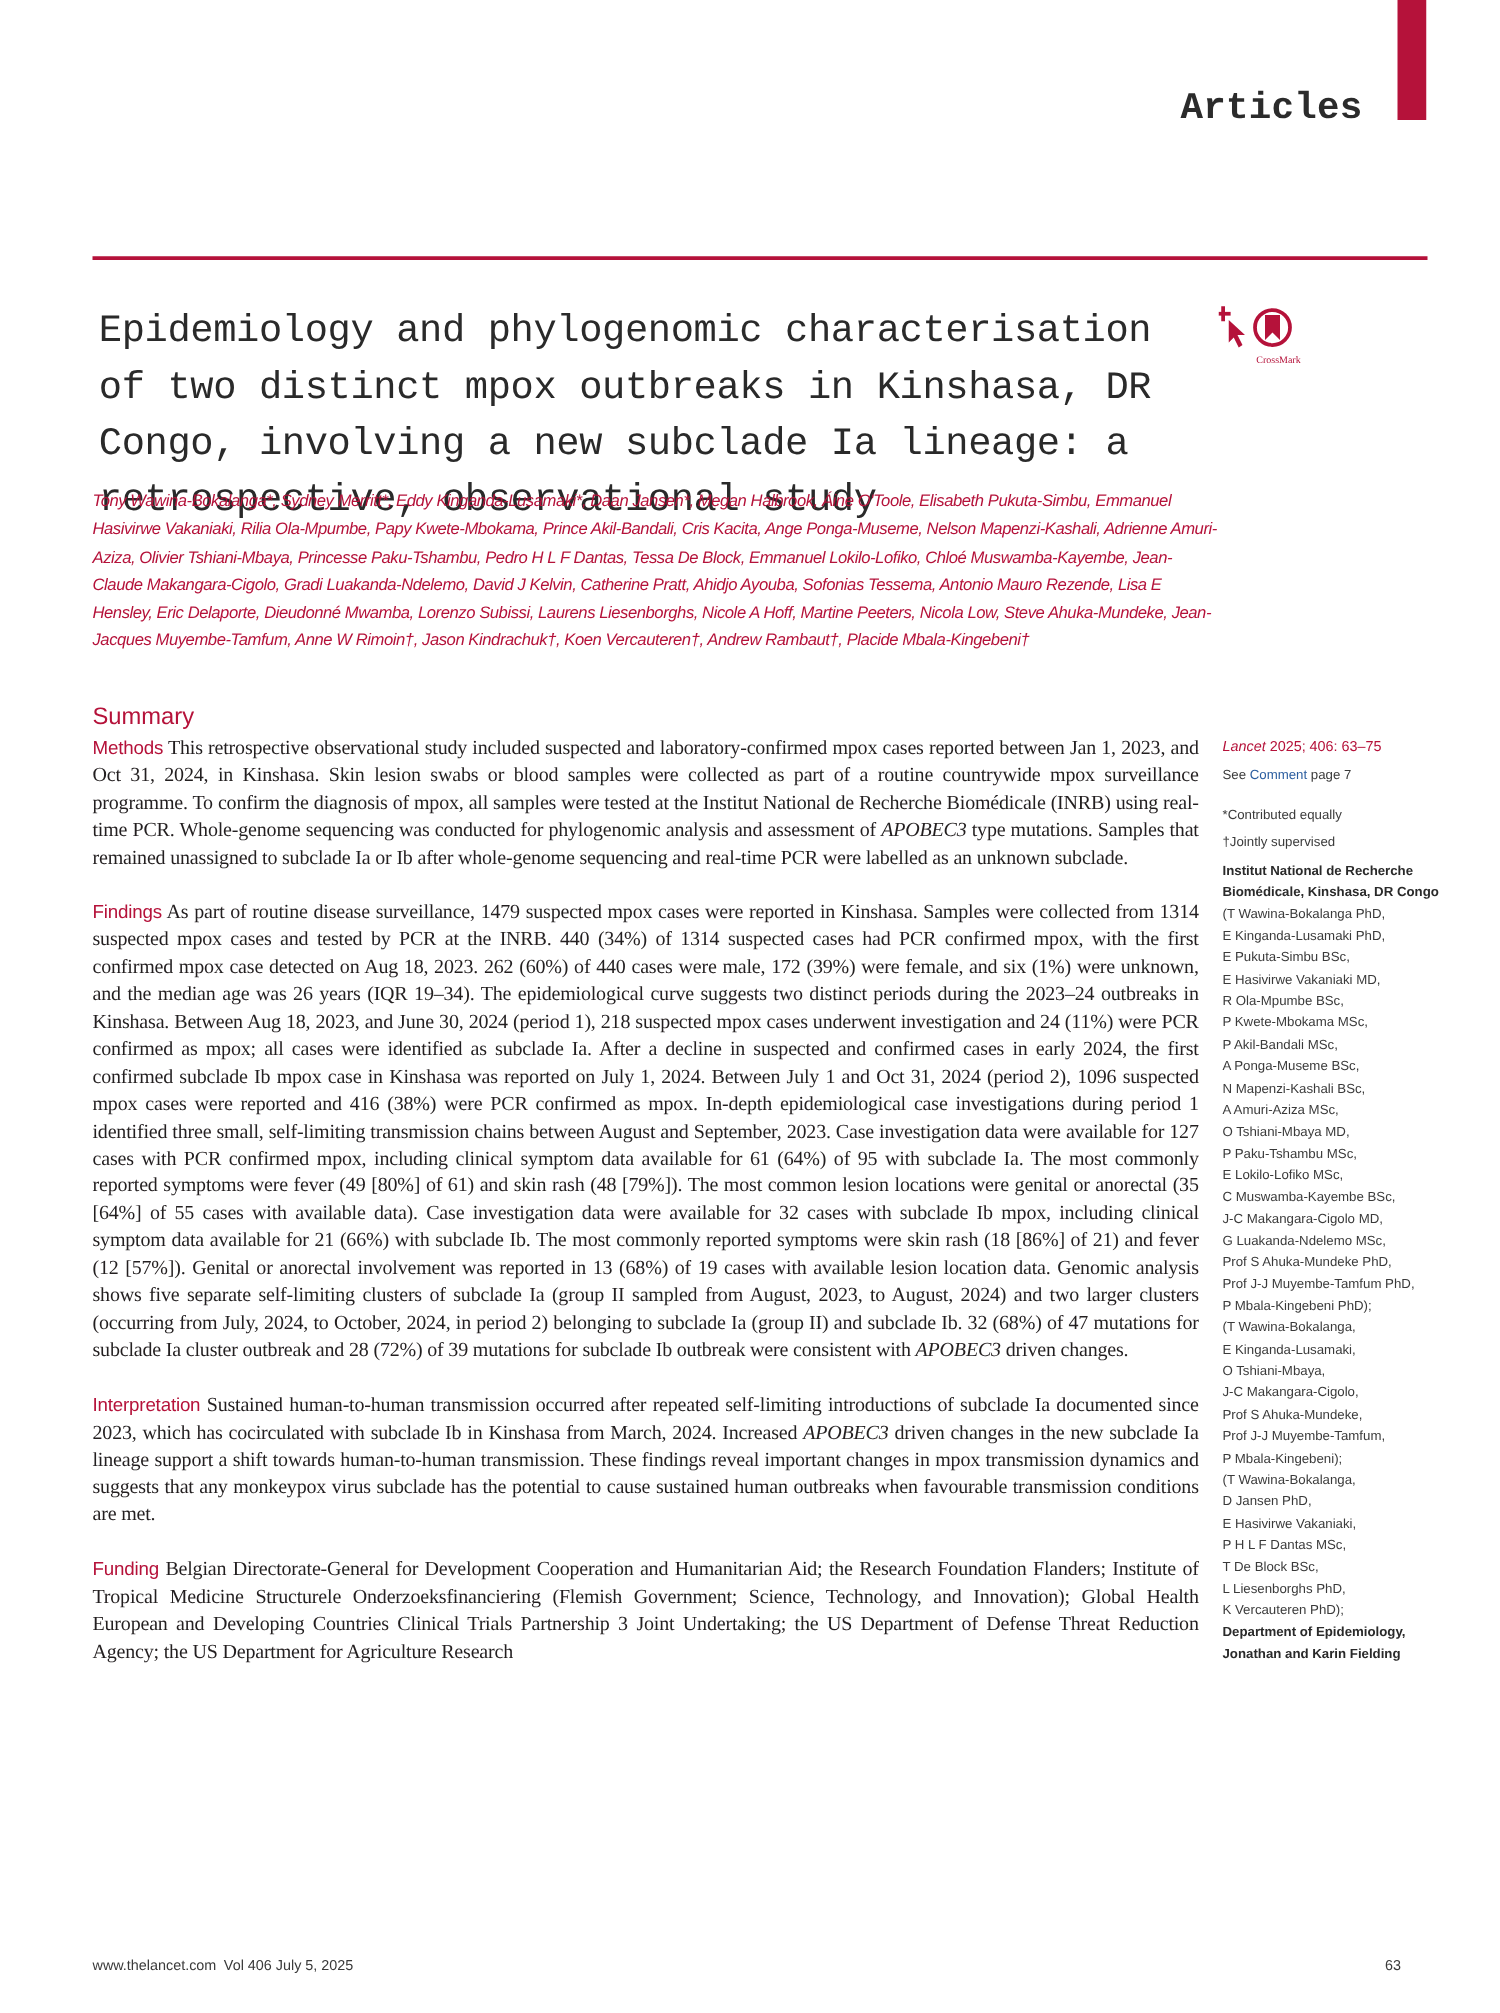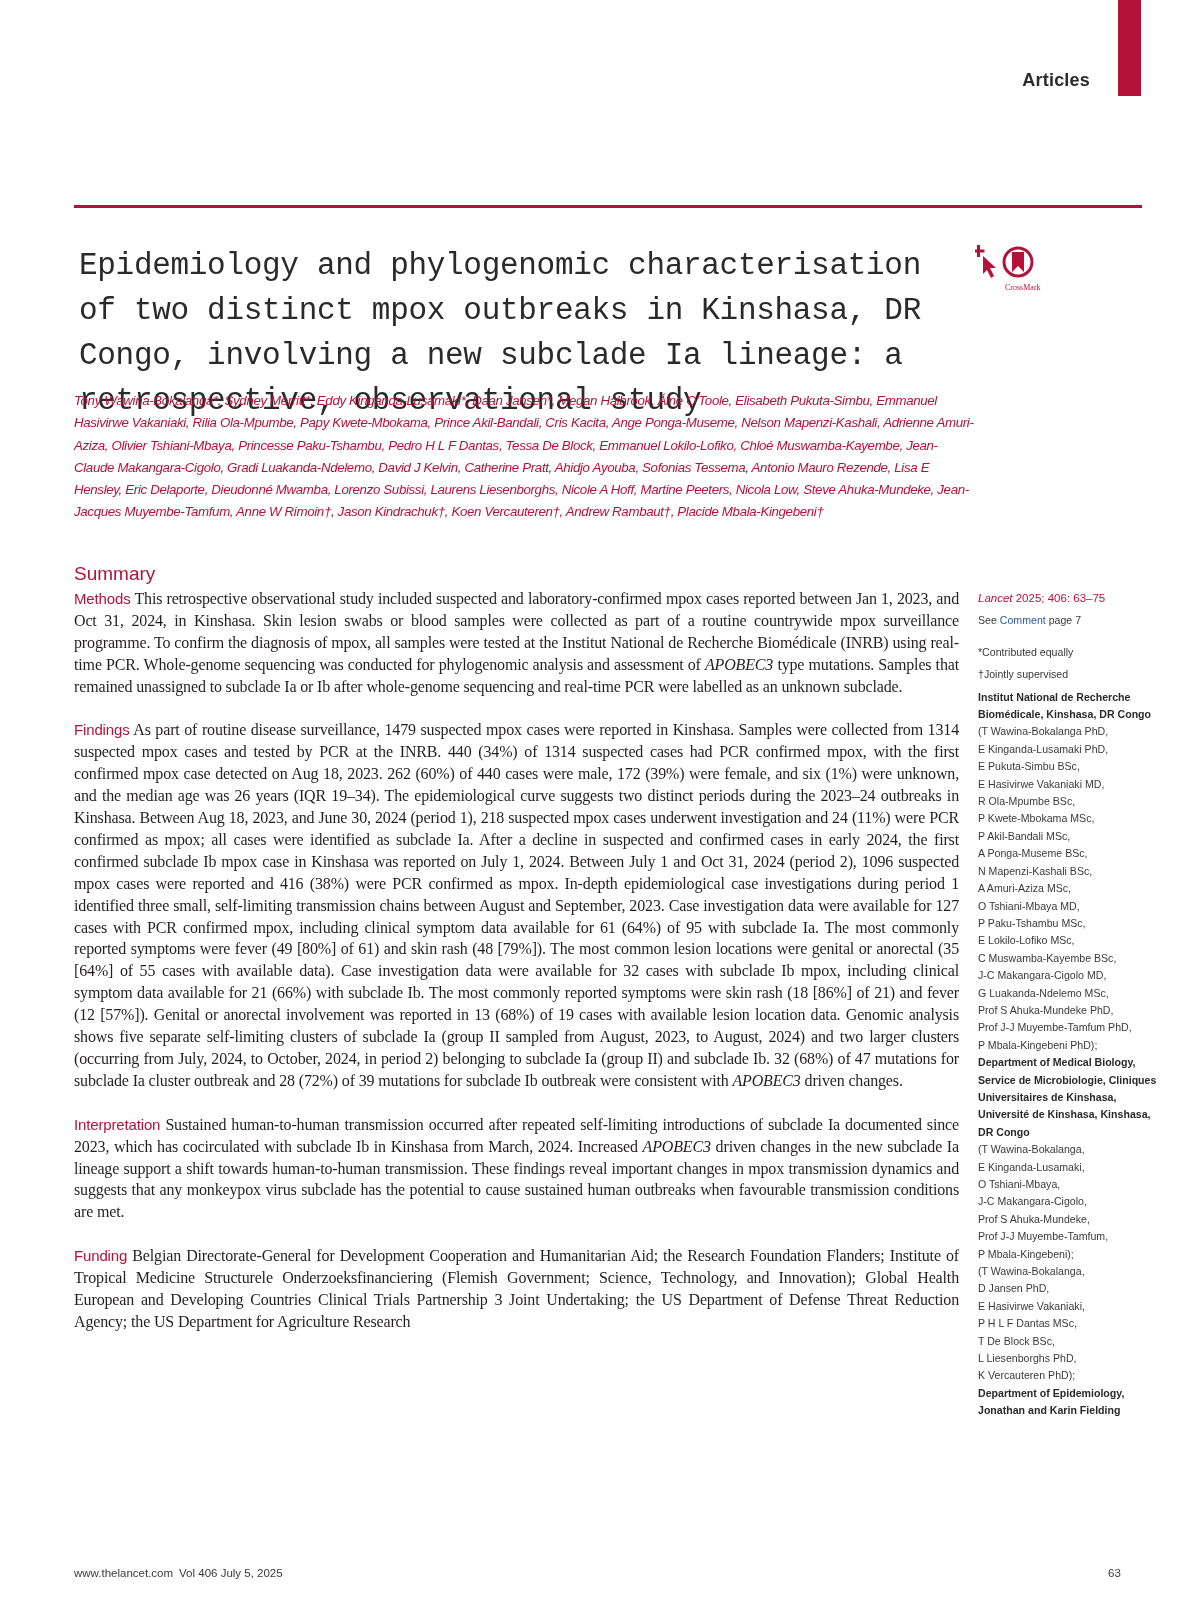--- a/index.html
+++ b/index.html
@@ -1,18 +1,18 @@
 <!DOCTYPE html>
 <html><head>
 <meta charset="utf-8">
 <style>
   html, body { margin: 0; padding: 0; background: #ffffff; }
   body { width: 1200px; height: 1610px; position: relative; overflow: hidden; color: #231f20; }
   .red-tab { position: absolute; left: 1118px; top: 0; width: 23px; height: 96px; background: #b5123a; }
-  .section-label { position: absolute; right: 110px; top: 70px; font-family: Liberation Sans, sans-serif; font-size: 18px; font-weight: bold; color: #2b2b2b; letter-spacing: 0.2px; }
+  .section-label { position: absolute; right: 110px; top: 70px; font-family: Liberation Mono, monospace; font-size: 30px; font-weight: bold; color: #2b2b2b; letter-spacing: 0.2px; }
   .rule { position: absolute; left: 74px; top: 205px; width: 1068px; height: 3px; background: #b5123a; }
   .title { position: absolute; left: 74px; top: 238px; width: 880px; font-family: Liberation Mono, monospace; font-size: 31px; line-height: 45px; font-weight: normal; color: #2a2a2a; margin: 5px; letter-spacing: -0.3px; }
   .crossmark { position: absolute; left: 975px; top: 240px; width: 80px; height: 55px; }
   .crossmark-label { position: absolute; left: 1005px; top: 283px; font-family: "Liberation Serif", serif; font-size: 8px; color: #b5123a; }
   .authors { position: absolute; left: 74px; top: 390px; width: 900px; font-family: "Liberation Sans", sans-serif; font-style: italic; font-size: 13.3px; line-height: 22.3px; color: #b5123a; letter-spacing: -0.35px; }
   .summary-head { position: absolute; left: 74px; top: 563px; font-family: "Liberation Sans", sans-serif; font-size: 19px; color: #b5123a; }
   .main { position: absolute; left: 74px; top: 588px; width: 885px; font-family: "Liberation Serif", serif; font-size: 16px; line-height: 21.9px; color: #231f20; text-align: justify; letter-spacing: -0.15px; }
   .main p { margin: 0 0 21.9px 0; }
   .main .label { font-family: "Liberation Sans", sans-serif; color: #b5123a; font-size: 15px; }
   .main i { font-style: italic; }
@@ -95,21 +95,20 @@
       <div>A Amuri-Aziza MSc,</div>
       <div>O Tshiani-Mbaya MD,</div>
       <div>P Paku-Tshambu MSc,</div>
       <div>E Lokilo-Lofiko MSc,</div>
       <div>C Muswamba-Kayembe BSc,</div>
       <div>J-C Makangara-Cigolo MD,</div>
       <div>G Luakanda-Ndelemo MSc,</div>
       <div>Prof S Ahuka-Mundeke PhD,</div>
       <div>Prof J-J Muyembe-Tamfum PhD,</div>
       <div>P Mbala-Kingebeni PhD);</div>
-      <div class="aff">Department of Medical Biology, Service de Microbiologie, Cliniques Universitaires de Kinshasa, Université de Kinshasa, Kinshasa, DR Congo</div>
       <div>(T Wawina-Bokalanga,</div>
       <div>E Kinganda-Lusamaki,</div>
       <div>O Tshiani-Mbaya,</div>
       <div>J-C Makangara-Cigolo,</div>
       <div>Prof S Ahuka-Mundeke,</div>
       <div>Prof J-J Muyembe-Tamfum,</div>
       <div>P Mbala-Kingebeni);</div>
       <div>(T Wawina-Bokalanga,</div>
       <div>D Jansen PhD,</div>
       <div>E Hasivirwe Vakaniaki,</div>

